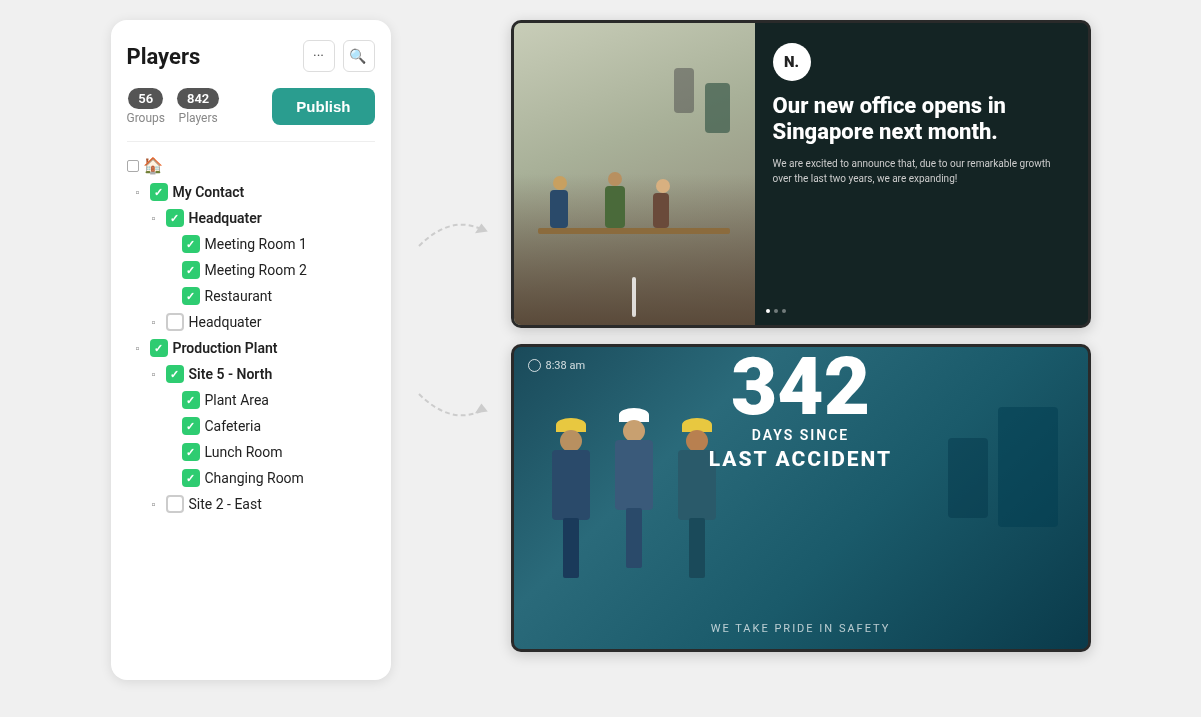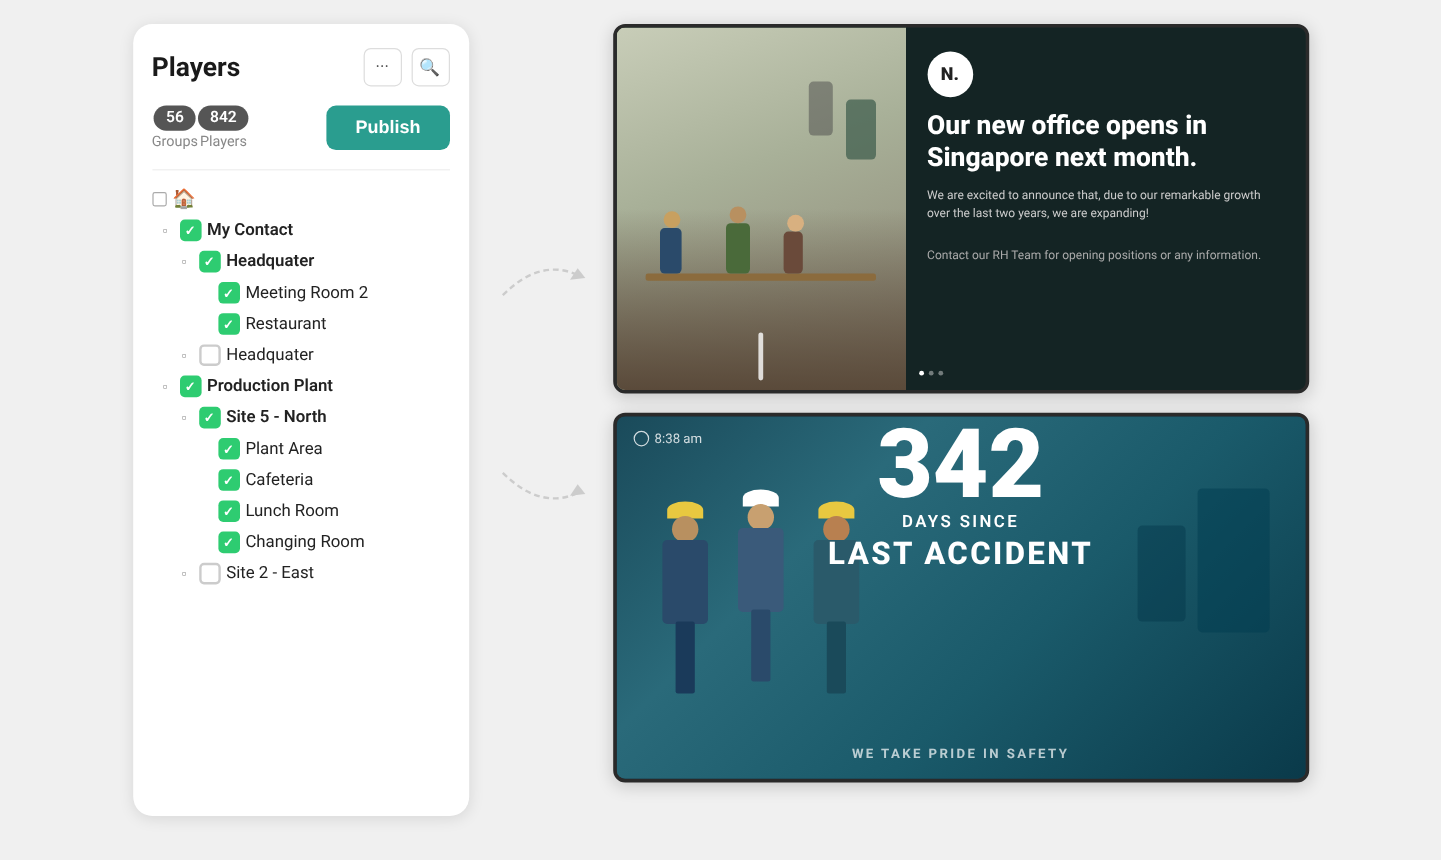--- a/index.html
+++ b/index.html
@@ -64,20 +64,21 @@
       align-items: center;
       justify-content: center;
       cursor: pointer;
       color: #555;
       font-size: 14px;
     }
 
     .stats-row {
       display: flex;
       align-items: center;
+      gap: 12px;
       margin-bottom: 16px;
     }
 
     .stat-badge {
       background: #555;
       color: white;
       border-radius: 20px;
       padding: 3px 10px;
       font-size: 13px;
       font-weight: 600;
@@ -339,34 +340,34 @@
 
     .safety-days {
       font-size: 14px;
       font-weight: 600;
       color: white;
       letter-spacing: 2px;
       margin-bottom: 4px;
     }
 
     .safety-accident {
-      font-size: 26px;
+      font-size: 21px;
       font-weight: 800;
       color: white;
       letter-spacing: 2px;
     }
 
     .safety-footer {
       position: absolute;
       bottom: 14px;
       left: 0;
       right: 0;
       text-align: center;
       font-size: 11px;
-      font-weight: 700;
+      font-weight: 400;
       color: rgba(255,255,255,0.7);
       letter-spacing: 2px;
     }
 
     .time-badge {
       position: absolute;
       top: 12px;
       left: 14px;
       display: flex;
       align-items: center;
@@ -468,20 +469,25 @@
         <span class="item-label-bold">My Contact</span>
       </div>
 
       <div class="tree-item">
         <div style="margin-left:20px;" class="collapse-icon">▫</div>
         <div class="checkbox-green"></div>
         <span class="item-label-bold">Headquater</span>
       </div>
 
 
+      <div class="tree-item">
+        <div style="margin-left:36px; width:14px;"></div>
+        <div class="checkbox-green"></div>
+        <span class="item-label">Meeting Room 1</span>
+      </div>
 
       <div class="tree-item">
         <div style="margin-left:36px; width:14px;"></div>
         <div class="checkbox-green"></div>
         <span class="item-label">Meeting Room 2</span>
       </div>
 
       <div class="tree-item">
         <div style="margin-left:36px; width:14px;"></div>
         <div class="checkbox-green"></div>
@@ -580,21 +586,20 @@
           <div style="position:absolute;right:25%;top:15%;width:20px;height:45px;background:#4a4a4a;border-radius:4px;opacity:0.5;"></div>
 
           <div style="position:absolute;bottom:8px;left:50%;transform:translateX(-50%);width:4px;height:40px;background:white;opacity:0.8;border-radius:2px;"></div>
         </div>
       </div>
 
       <div class="preview-top-content">
         <div class="company-logo">N.</div>
         <div class="preview-headline">Our new office opens in Singapore next month.</div>
         <div class="preview-body">We are excited to announce that, due to our remarkable growth over the last two years, we are expanding!</div>
-        <div class="preview-cta">Contact our RH Team for opening positions or any information.</div>
       </div>
 
       <div class="slide-indicator">
         <div class="slide-dot active"></div>
         <div class="slide-dot"></div>
         <div class="slide-dot"></div>
       </div>
     </div>
 
     <div class="preview-card preview-bottom">

